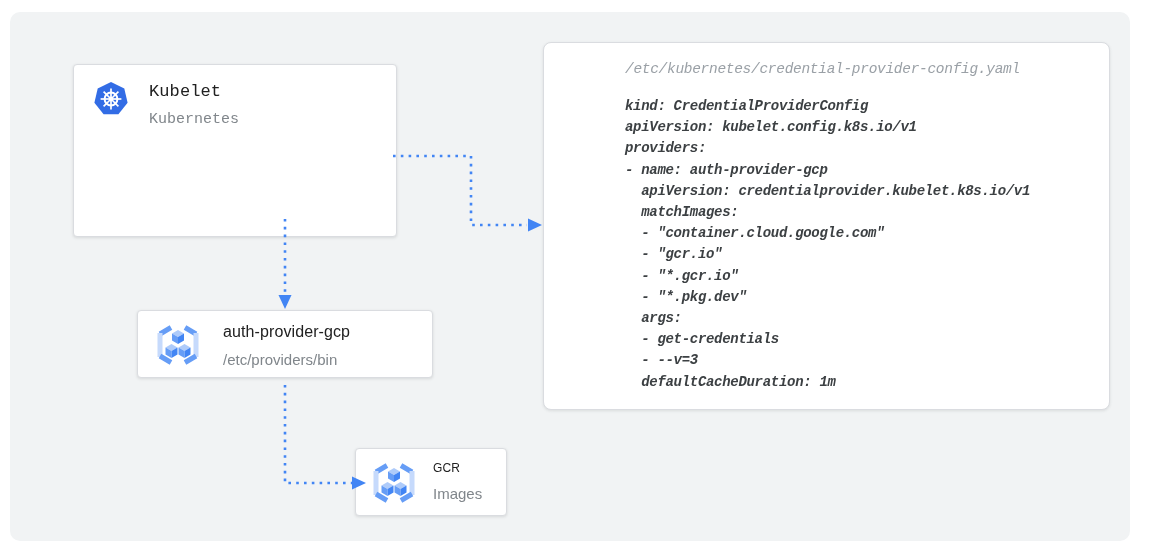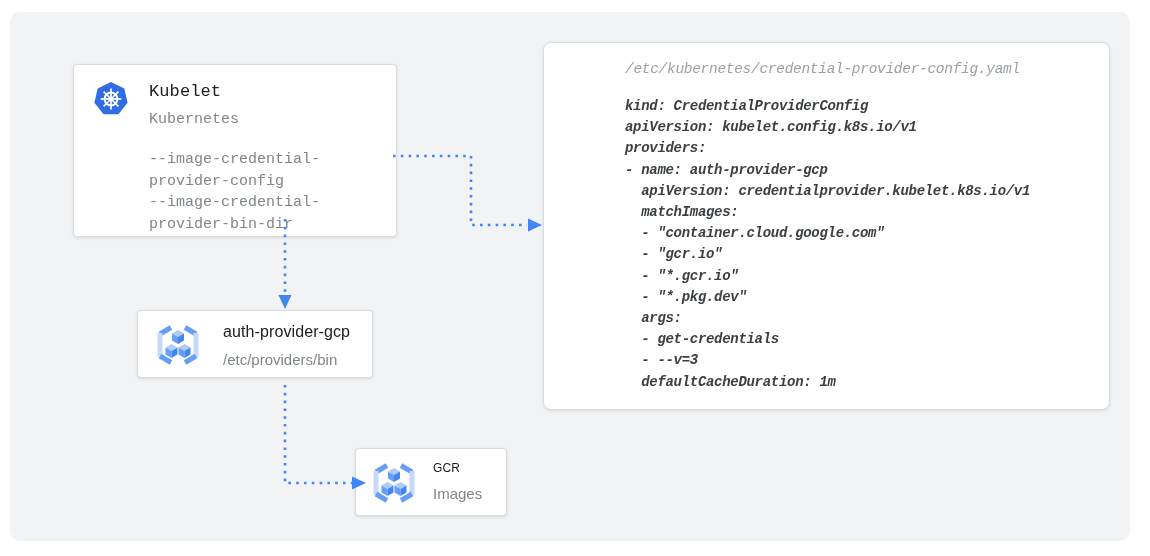--- a/index.html
+++ b/index.html
@@ -19,21 +19,21 @@
   }
   .node {
     position: absolute;
     background: #ffffff;
     border: 1px solid #dadce0;
     border-radius: 4px;
     box-shadow: 0 1px 3px rgba(60,64,67,0.15);
     z-index: 3;
   }
   .node-kubelet { left: 73px; top: 64px; width: 324px; height: 173px; font-family: Liberation Mono, monospace; }
-  .node-auth    { left: 137px; top: 310px; width: 236px; height: 68px; }
+  .node-auth    { left: 137px; top: 310px; width: 296px; height: 68px; }
   .node-gcr     { left: 355px; top: 448px; width: 152px; height: 68px; }
 
   .node .icon-wrap { position: absolute; }
   .node-kubelet .icon-wrap { left: 19px; top: 16px; width: 36px; height: 36px; }
   .node-auth .icon-wrap    { left: 14px; top: 12px; width: 52px; height: 44px; }
   .node-gcr .icon-wrap     { left: 12px; top: 12px; width: 52px; height: 44px; }
 
   .node-title {
     font-size: 17px; color: #212121; letter-spacing: 0.1px;
   }
@@ -109,24 +109,20 @@
           <line x1="18" y1="18" x2="25.4" y2="10.6"></line>
           <line x1="18" y1="18" x2="10.6" y2="25.4"></line>
           <line x1="18" y1="18" x2="25.4" y2="25.4"></line>
           <line x1="18" y1="18" x2="10.6" y2="10.6"></line>
         </g>
       </svg>
     </div>
     <div class="txt">
       <div class="node-title">Kubelet</div>
       <div class="node-sub">Kubernetes</div>
-    </div>
-    <div class="flags">
-      <div>--image-credential-provider-config</div>
-      <div>--image-credential-provider-bin-dir</div>
     </div>
   </div>
 
   <div class="node node-auth">
     <div class="icon-wrap">
       <svg width="52" height="44" viewBox="0 0 52 44">
         <g>
           <line x1="19" y1="4.5" x2="8" y2="11" stroke="#669df6" stroke-width="5"></line>
           <rect x="5.5" y="10" width="5" height="24" fill="#c6dafc"></rect>
           <line x1="19" y1="39.5" x2="8" y2="33" stroke="#669df6" stroke-width="5"></line>

